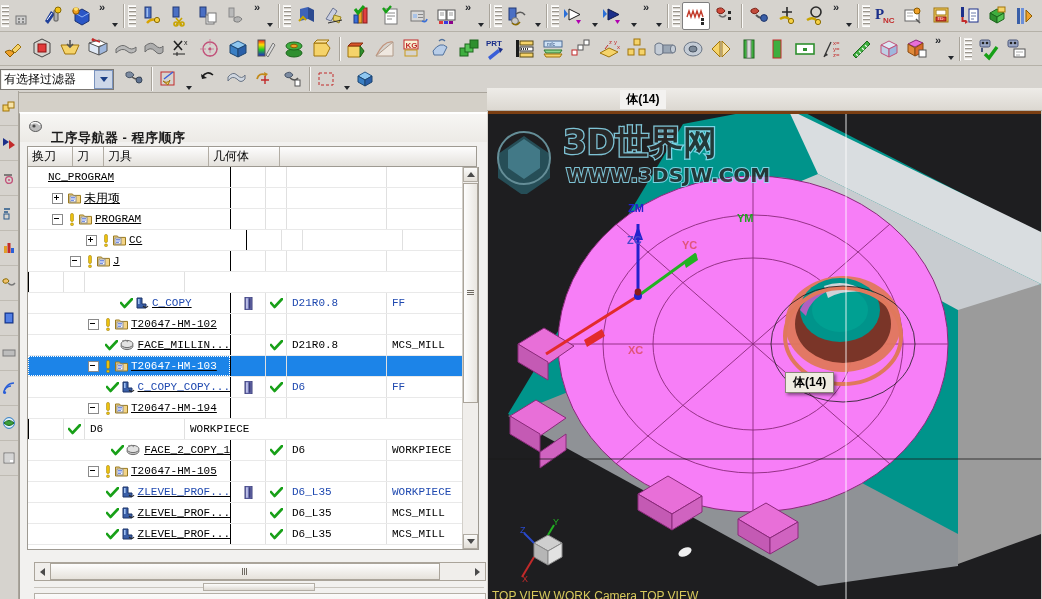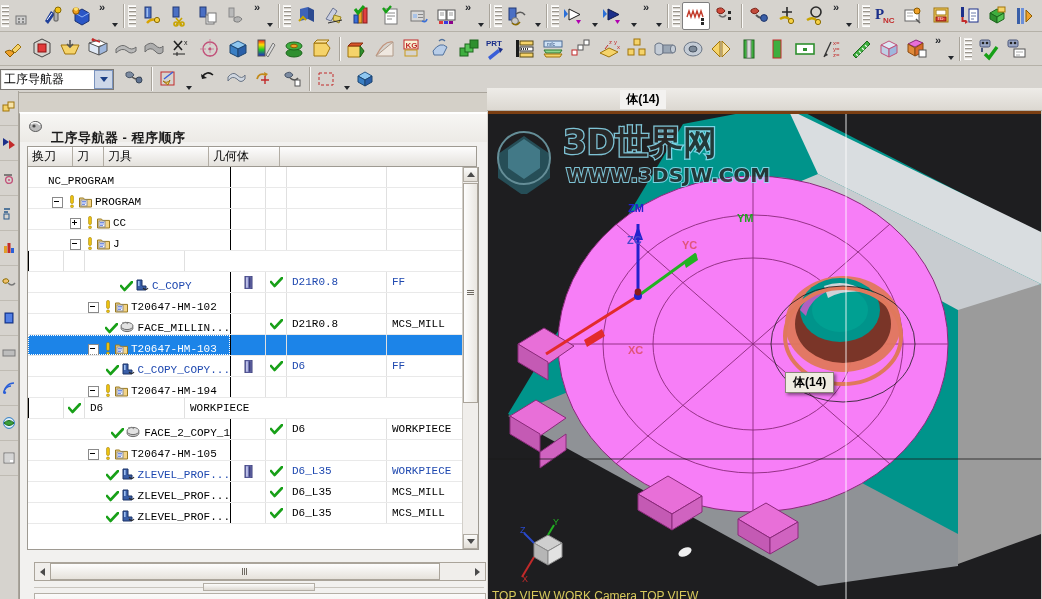--- a/index.html
+++ b/index.html
@@ -56,22 +56,22 @@
   #grid{position:absolute;left:7px;top:32px;width:450px;height:490px;}
   .ghead{display:flex;height:19px;background:linear-gradient(to bottom,#fdfdfd,#e4e1dc);
          border:1px solid #9e9a92;}
   .ghead .hc{border-right:1px solid #b2ada4;padding-left:4px;font-size:12px;color:#000;
              display:flex;align-items:center;overflow:hidden;white-space:nowrap;
              box-shadow:inset 0 1px 0 #fff;}
   .gbody{position:relative;border:1px solid #9e9a92;border-top:none;background:#fff;
          width:450px;height:382px;overflow:hidden;}
   .rowz{display:flex;height:20px;border-bottom:1px solid #e9e9e9;align-items:center;}
   .rowz.sel{background:#1c84e8;}
-  .cellA{position:relative;display:flex;align-items:flex-end;height:20px;overflow:hidden;
-         white-space:nowrap;}
+  .cellA{position:relative;display:flex;align-items:center;height:20px;overflow:hidden;
+         white-space:nowrap;text-decoration:underline;}
   .cell{height:20px;display:flex;align-items:center;padding-left:5px;overflow:hidden;
         white-space:nowrap;border-left:1px solid #e0e0e0;font-size:11px;
         font-family:"Liberation Mono","DejaVu Sans Mono",monospace;}
   .cell.b{border-left:1px solid #000;}
   .nm{font-family:"Liberation Mono","DejaVu Sans Mono",monospace;font-size:11px;color:#000;}
   .nm.blue{color:#1f49b0;}
   .rowz.sel .nm,.rowz.sel .cell{color:#fff;}
   .selbox{position:absolute;left:0;top:0;right:0;bottom:0;border:1px dotted #fff;pointer-events:none;}
   .pm{width:9px;height:9px;border:1px solid #8a8a8a;background:#fff;position:relative;flex:none;}
   .pm:before{content:"";position:absolute;left:1px;top:3px;width:5px;height:1px;background:#000;}
@@ -643,21 +643,21 @@
           <circle cx="7" cy="6" r="1.3" fill="#222"></circle>
           <circle cx="11" cy="6" r="1.3" fill="#222"></circle>
           <rect x="10" y="12" width="11" height="8" fill="#fff" stroke="#555"></rect>
           <path d="M12 15h7M12 18h4" stroke="#aaa"></path>
         </svg>
     </div>
   </div>
 
   <div class="tb-row r3">
     <div class="combo" style="width:112px;margin-left:0;">
-      <span class="val">工序导航器</span>
+      <span class="val">有选择过滤器</span>
       <span class="arw">
           <i></i>
         </span>
     </div>
     <div class="tbtn" style="margin-left:6px;">
       <svg width="22" height="20" viewBox="0 0 22 20">
           <path d="M3 4 q5-3 8 2 q-4 5-8 1z" fill="#7b8aa0" stroke="#4a5669"></path>
           <path d="M9 8 q5 4 9 0" stroke="#555" stroke-width="1.6" fill="none"></path>
           <circle cx="16" cy="11" r="3" fill="#5f7291" stroke="#394658"></circle>
         </svg>
@@ -815,44 +815,63 @@
                 <span class="nm">NC_PROGRAM</span>
               </div>
               <div class="cell b" style="width: 34px; justify-content: center; padding-left: 0px;"></div>
               <div class="cell" style="width: 20px; justify-content: center; padding-left: 0px;"></div>
               <div class="cell" style="width: 94px;"></div>
               <div class="cell" style="width: 60px;"></div>
             </div>
             <div class="rowz">
               <div class="cellA" style="width: 202px;">
                 <span style="display:inline-block;width:24px"></span>
-                <span class="pm"></span>
+                <span class="pm plus"></span>
                 <span style="display:inline-block;width:5px"></span>
-                <span style="margin-right:3px;display:inline-flex">
-                  <svg width="8" height="13" viewBox="0 0 8 13">
-                    <rect x="2.6" y="0.5" width="2.8" height="8" rx="1.2" fill="#f2c60e" stroke="#9a7a00" stroke-width=".6"></rect>
-                    <rect x="2.6" y="10" width="2.8" height="2.6" rx="1" fill="#f2c60e" stroke="#9a7a00" stroke-width=".6"></rect>
-                  </svg>
-                </span>
                 <span style="margin-right:3px;display:inline-flex">
                   <svg width="13" height="12" viewBox="0 0 13 12">
                     <path d="M0.5 2 h4 l1 1.4 h7 v7.6 h-12z" fill="#f3d487" stroke="#9a7a20"></path>
                     <rect x="2" y="4" width="6" height="6" fill="#fff" stroke="#8a8a8a"></rect>
                     <path d="M3 5.5h4M3 7h4M3 8.5h3" stroke="#3a5fd8" stroke-width=".7"></path>
                   </svg>
                 </span>
-                <span class="nm">PROGRAM</span>
+                <span class="nm" style="font-family:'Liberation Sans',sans-serif;font-size:12px">未用项</span>
               </div>
               <div class="cell b" style="width: 34px; justify-content: center; padding-left: 0px;"></div>
               <div class="cell" style="width: 20px; justify-content: center; padding-left: 0px;"></div>
               <div class="cell" style="width: 94px;"></div>
               <div class="cell" style="width: 60px;"></div>
             </div>
             <div class="rowz">
               <div class="cellA" style="width: 202px;">
+                <span style="display:inline-block;width:24px"></span>
+                <span class="pm"></span>
+                <span style="display:inline-block;width:5px"></span>
+                <span style="margin-right:3px;display:inline-flex">
+                  <svg width="8" height="13" viewBox="0 0 8 13">
+                    <rect x="2.6" y="0.5" width="2.8" height="8" rx="1.2" fill="#f2c60e" stroke="#9a7a00" stroke-width=".6"></rect>
+                    <rect x="2.6" y="10" width="2.8" height="2.6" rx="1" fill="#f2c60e" stroke="#9a7a00" stroke-width=".6"></rect>
+                  </svg>
+                </span>
+                <span style="margin-right:3px;display:inline-flex">
+                  <svg width="13" height="12" viewBox="0 0 13 12">
+                    <path d="M0.5 2 h4 l1 1.4 h7 v7.6 h-12z" fill="#f3d487" stroke="#9a7a20"></path>
+                    <rect x="2" y="4" width="6" height="6" fill="#fff" stroke="#8a8a8a"></rect>
+                    <path d="M3 5.5h4M3 7h4M3 8.5h3" stroke="#3a5fd8" stroke-width=".7"></path>
+                  </svg>
+                </span>
+                <span class="nm">PROGRAM</span>
+              </div>
+              <div class="cell b" style="width: 34px; justify-content: center; padding-left: 0px;"></div>
+              <div class="cell" style="width: 20px; justify-content: center; padding-left: 0px;"></div>
+              <div class="cell" style="width: 94px;"></div>
+              <div class="cell" style="width: 60px;"></div>
+            </div>
+            <div class="rowz">
+              <div class="cellA" style="width: 202px; padding-left: 16px;">
                 <span style="display:inline-block;width:42px"></span>
                 <span class="pm plus"></span>
                 <span style="display:inline-block;width:5px"></span>
                 <span style="margin-right:3px;display:inline-flex">
                   <svg width="8" height="13" viewBox="0 0 8 13">
                     <rect x="2.6" y="0.5" width="2.8" height="8" rx="1.2" fill="#f2c60e" stroke="#9a7a00" stroke-width=".6"></rect>
                     <rect x="2.6" y="10" width="2.8" height="2.6" rx="1" fill="#f2c60e" stroke="#9a7a00" stroke-width=".6"></rect>
                   </svg>
                 </span>
                 <span style="margin-right:3px;display:inline-flex">

